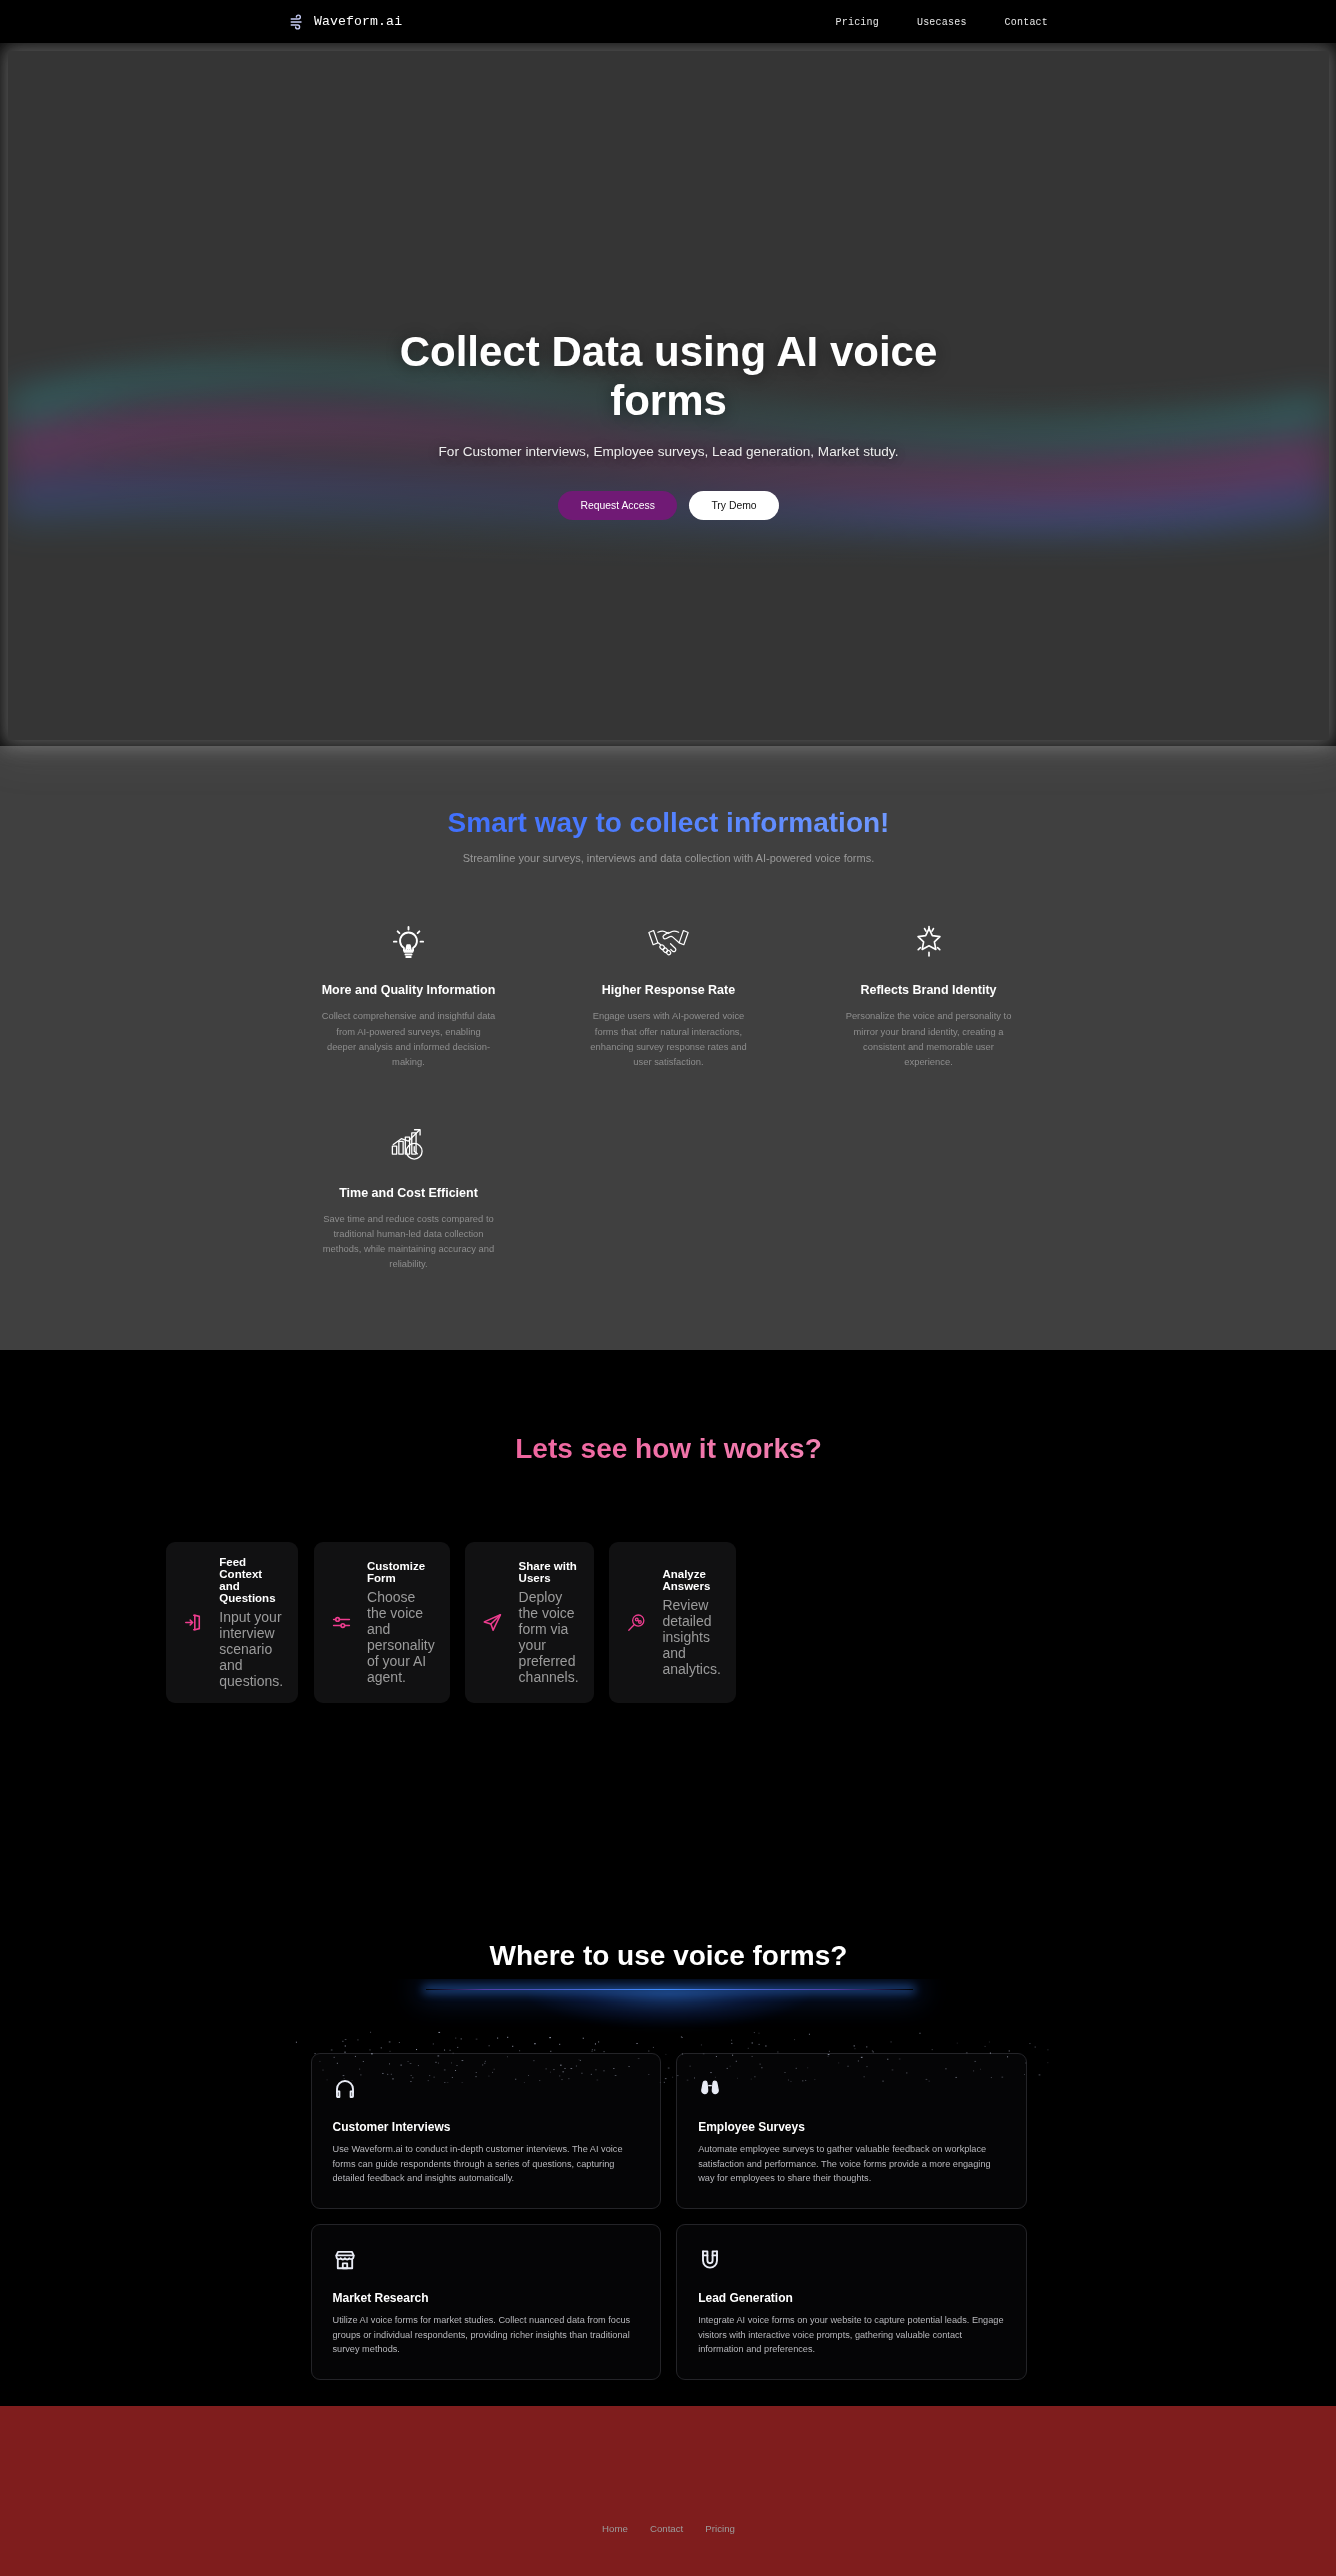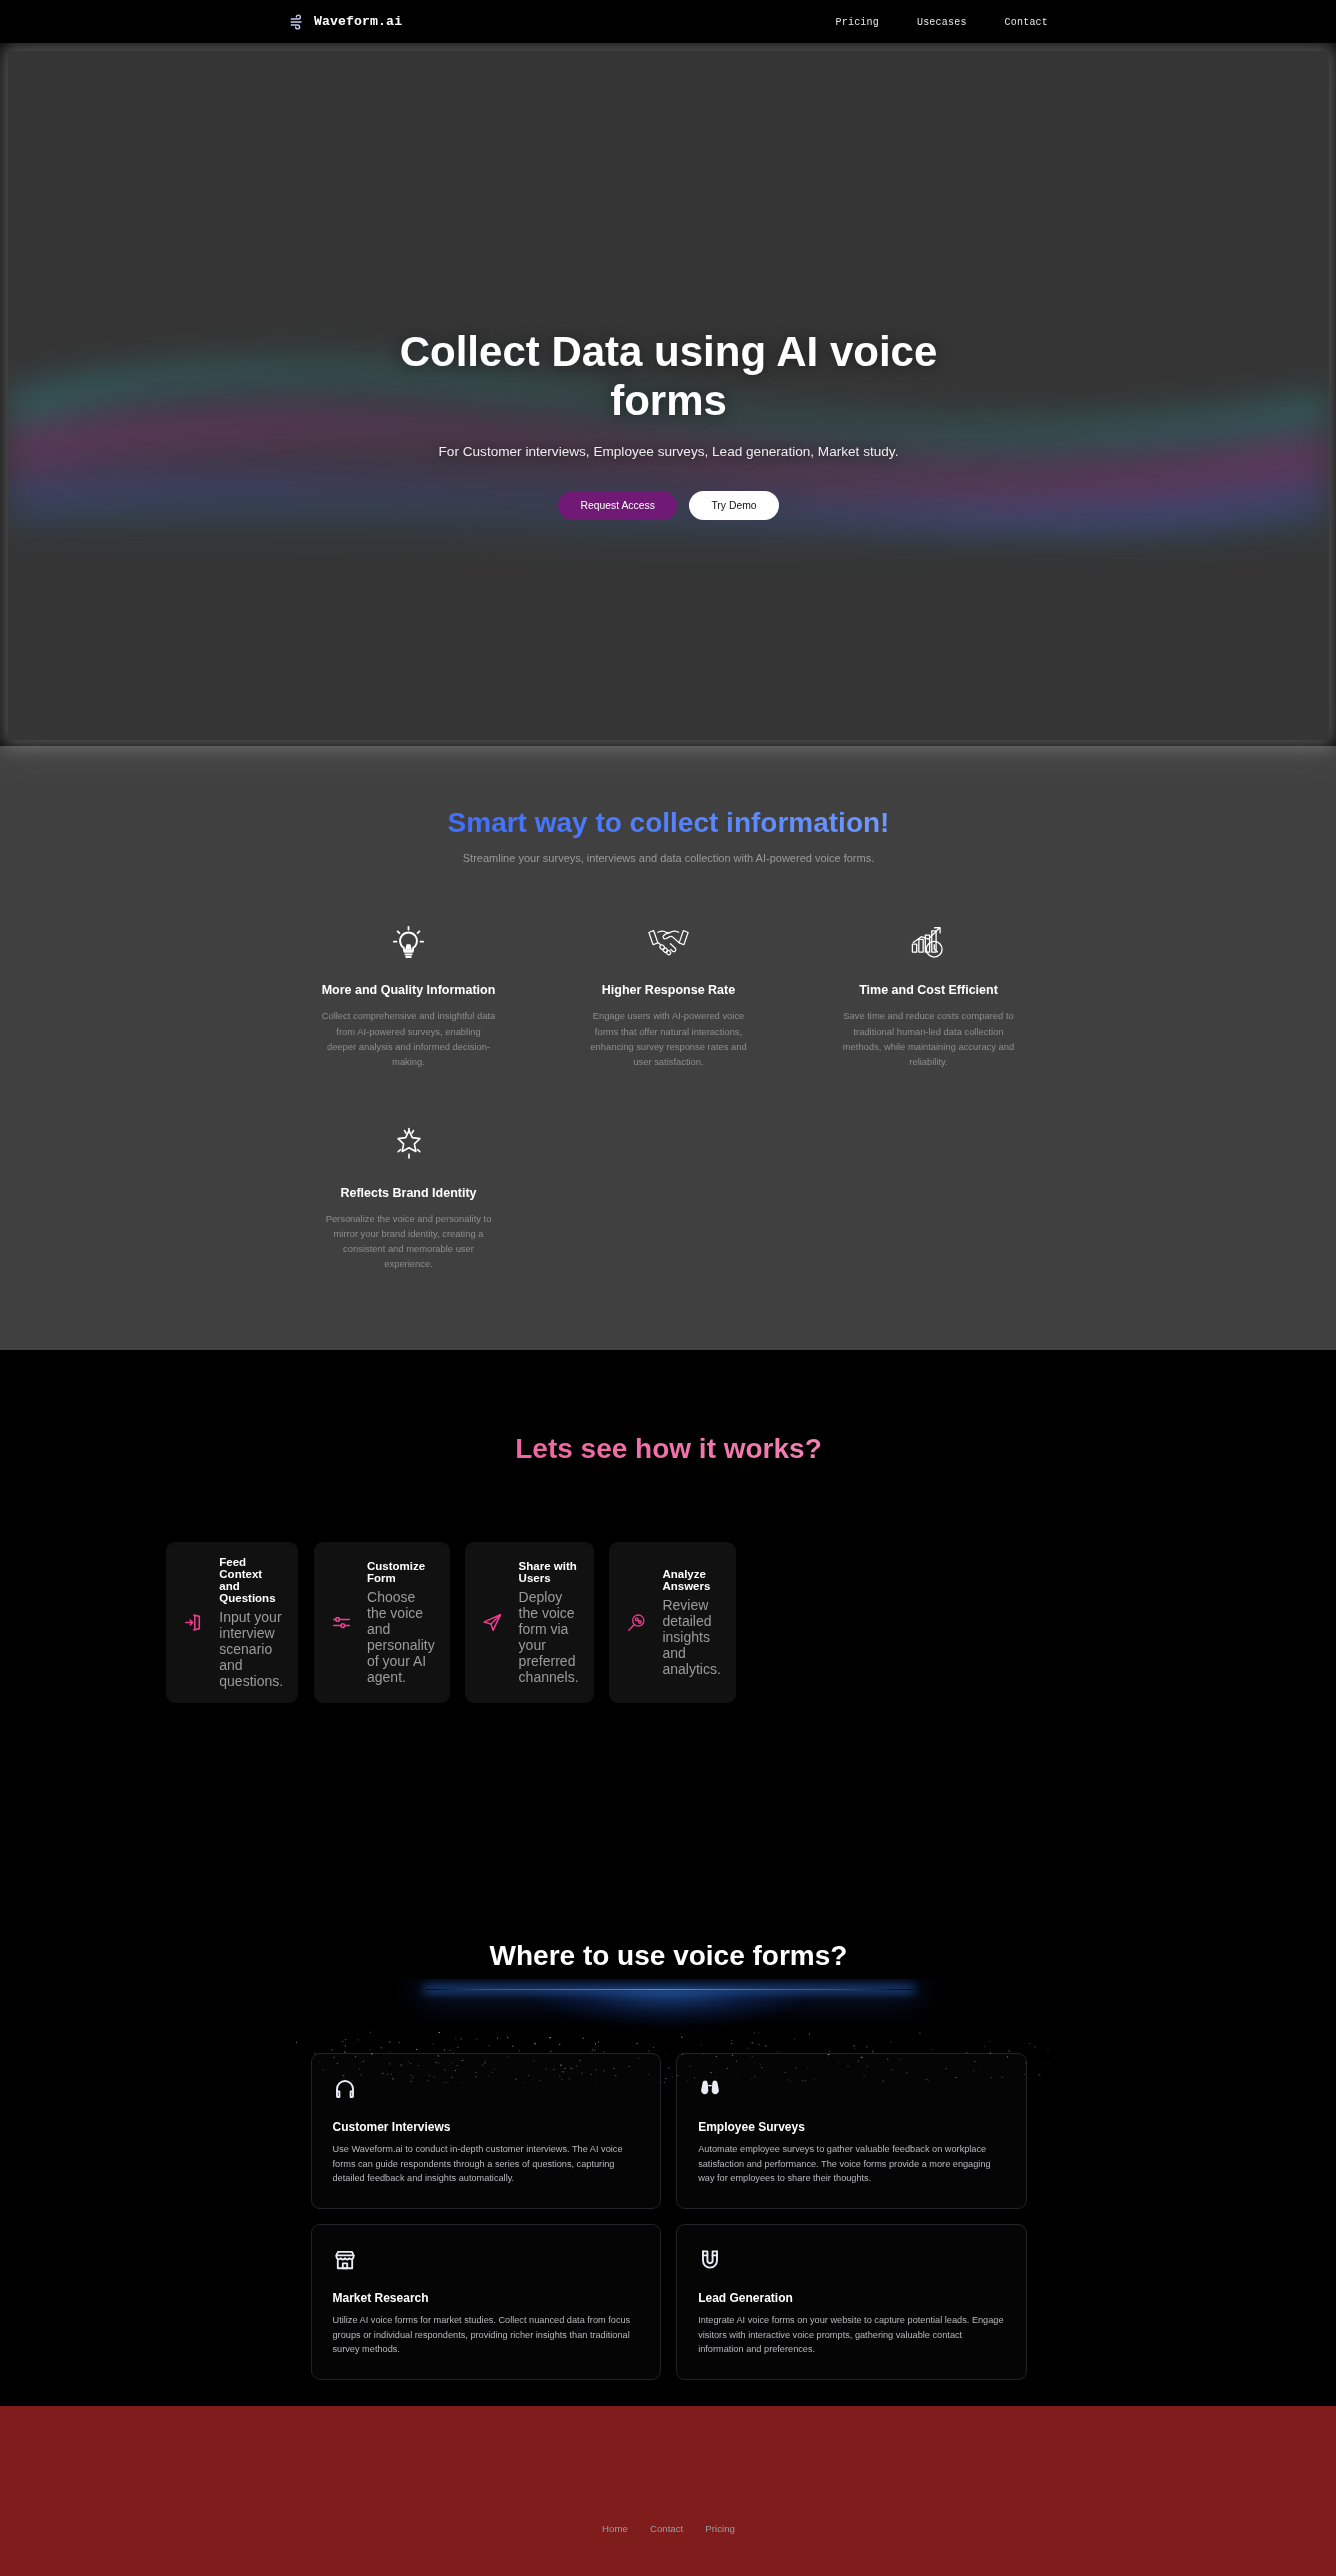--- a/index.html
+++ b/index.html
@@ -15,21 +15,21 @@
     height:43px; width:100%;
     display:flex; align-items:center;
     background:#000; position:relative; z-index:40;
   }
   .nav-logo {
     position:absolute; left:289px; top:50%; transform:translateY(-50%);
     display:flex; align-items:center; gap:7px;
   }
   .nav-logo-text {
     font-family:"Liberation Mono", monospace;
-    font-size:13.2px; font-weight:700; color:#fff; letter-spacing:0.1px;
+    font-size:13.2px; font-weight:400; color:#fff; letter-spacing:0.1px;
   }
   .nav-links {
     position:absolute; right:289px; top:50%; transform:translateY(-50%);
     display:flex; align-items:center; gap:38px;
   }
   .nav-link {
     font-family:"Liberation Mono", monospace;
     font-size:10px; color:#e8e8e8; letter-spacing:0.2px; cursor:pointer;
   }
 
@@ -229,45 +229,45 @@
           <path d="M13.9 17.2c.6-.5 1.3-.5 1.8 0l.5.6c.5.5.5 1.3-.1 1.8s-1.3.4-1.8-.1l-.5-.6c-.5-.5-.4-1.2.1-1.7z"></path>
           <path d="M16.4 12.2l3.3 3.2c.6.6.5 1.5-.1 2s-1.5.4-2-.2l-1-1"></path>
         </svg>
       </div>
       <div class="feat-title">Higher Response Rate</div>
       <div class="feat-desc">Engage users with AI-powered voice forms that offer natural interactions, enhancing survey response rates and user satisfaction.</div>
     </div>
 
     <div class="feat">
       <div class="feat-icon">
+        <svg width="38" height="38" viewBox="0 0 24 24" fill="none" stroke="#fff" stroke-width="1.05" stroke-linecap="round" stroke-linejoin="round">
+          <path d="M12 3.6 14.1 8l4.8.6-3.5 3.3.9 4.8L12 14.4 7.7 16.7l.9-4.8L5.1 8.6 9.9 8z"></path>
+          <path d="M12 2.2v2M9.2 3.5l.9 1.7M14.8 3.5l-.9 1.7"></path>
+          <path d="M6.6 15.6l-1.4 1.2M17.4 15.6l1.4 1.2M12 18.6v2.2"></path>
+        </svg>
+      </div>
+      <div class="feat-title">Reflects Brand Identity</div>
+      <div class="feat-desc">Personalize the voice and personality to mirror your brand identity, creating a consistent and memorable user experience.</div>
+    </div>
+
+    <div class="feat">
+      <div class="feat-icon">
         <svg width="40" height="39" viewBox="0 0 26 24" fill="none" stroke="#fff" stroke-width="0.85" stroke-linecap="round" stroke-linejoin="round">
           <rect x="2.2" y="13" width="2.8" height="5.2"></rect>
           <rect x="6.4" y="10" width="2.8" height="8.2"></rect>
           <rect x="10.6" y="7.2" width="2.8" height="11"></rect>
           <rect x="14.8" y="4.4" width="2.8" height="13.8"></rect>
           <path d="M2.8 12 8 8.2l4.6 1.6L19.8 2.6"></path>
           <path d="M16.6 2.4h3.6v3.4"></path>
           <circle cx="16.4" cy="16.4" r="5.1"></circle>
           <path d="M16.4 13.4v3l2 1.6"></path>
         </svg>
       </div>
       <div class="feat-title">Time and Cost Efficient</div>
       <div class="feat-desc">Save time and reduce costs compared to traditional human-led data collection methods, while maintaining accuracy and reliability.</div>
-    </div>
-
-    <div class="feat">
-      <div class="feat-icon">
-        <svg width="38" height="38" viewBox="0 0 24 24" fill="none" stroke="#fff" stroke-width="1.05" stroke-linecap="round" stroke-linejoin="round">
-          <path d="M12 3.6 14.1 8l4.8.6-3.5 3.3.9 4.8L12 14.4 7.7 16.7l.9-4.8L5.1 8.6 9.9 8z"></path>
-          <path d="M12 2.2v2M9.2 3.5l.9 1.7M14.8 3.5l-.9 1.7"></path>
-          <path d="M6.6 15.6l-1.4 1.2M17.4 15.6l1.4 1.2M12 18.6v2.2"></path>
-        </svg>
-      </div>
-      <div class="feat-title">Reflects Brand Identity</div>
-      <div class="feat-desc">Personalize the voice and personality to mirror your brand identity, creating a consistent and memorable user experience.</div>
     </div>
 
   </div>
 </section>
 
 <section class="sec-how">
   <h2 class="h2 grad-pink">Lets see how it works?</h2>
 
   <div class="steps">
 

